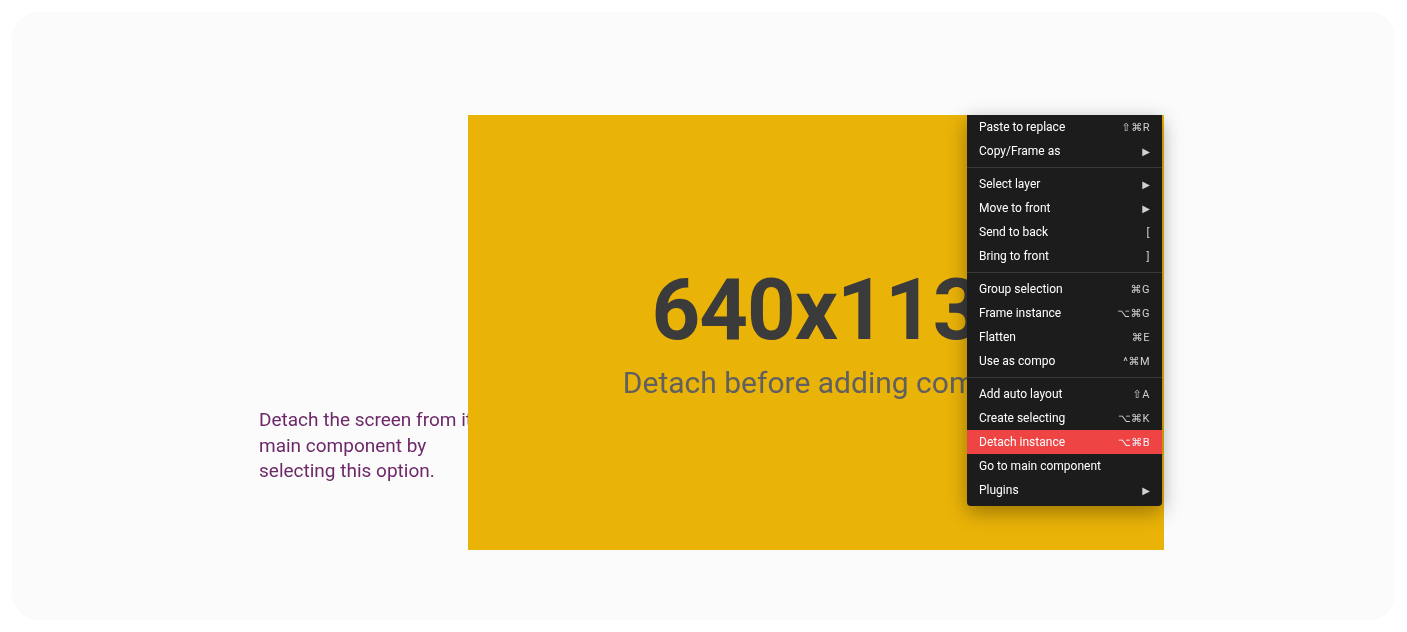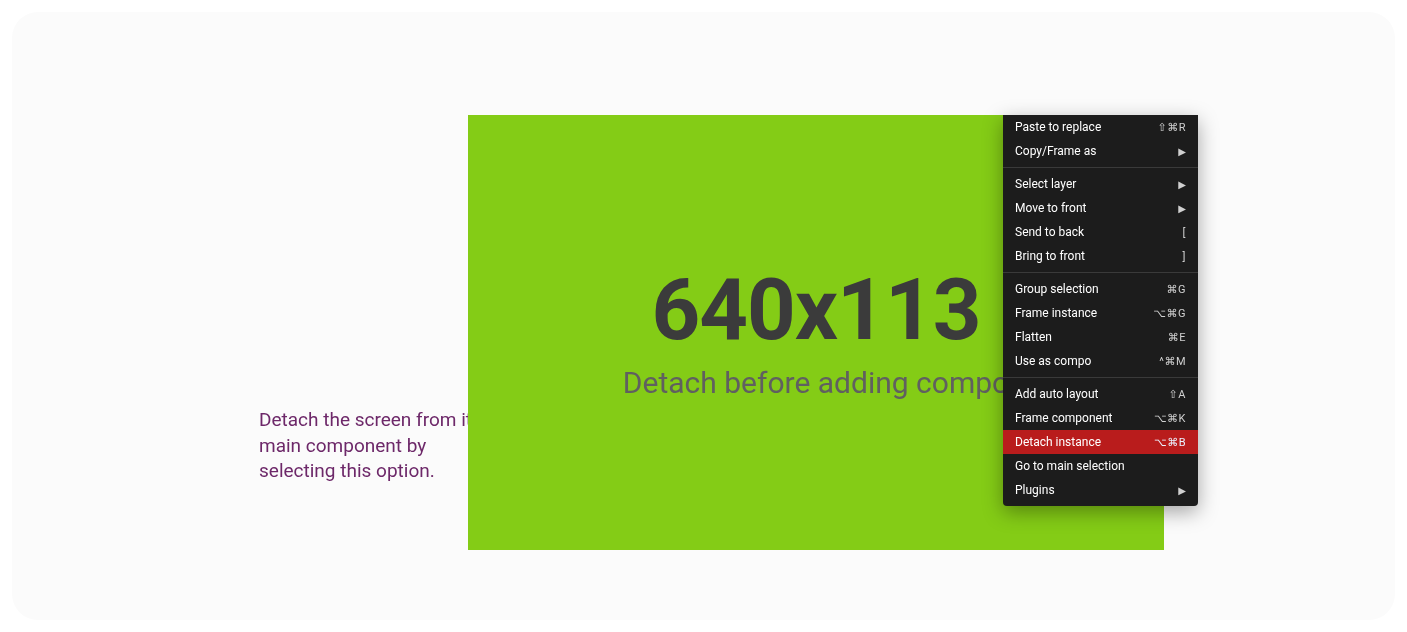--- a/index.html
+++ b/index.html
@@ -12,37 +12,37 @@
   .annotation{position:absolute;left:247px;top:395px;width:240px;
               font-size:19px;line-height:1.35;color:#6d2869;}
 
   
   .ann-line{position:absolute;left:492px;top:470px;width:460px;height:0;
             border-top:1.5px solid #8a3a85;}
   .ann-dot{position:absolute;left:944px;top:463px;width:15px;height:15px;border-radius:50%;
            background:radial-gradient(circle,#8a3a85 0 30%,rgba(138,58,133,.35) 31% 70%,rgba(138,58,133,0) 71%);}
 
   
-  .artboard{position:absolute;left:456px;top:103px;width:696px;height:435px;background:#84cc16;}
+  .artboard{position:absolute;left:456px;top:103px;width:696px;height:435px;background:#eab308;}
   .dim{position:absolute;left:0;width:100%;text-align:center;top:145px;
        font-weight:700;font-size:85px;letter-spacing:-1px;color:#3b3b3b;}
   .subtitle{position:absolute;left:0;width:100%;text-align:center;top:250px;
             font-size:30px;color:#606060;}
 
   
-  .menu{position:absolute;left:991px;top:103px;width:195px;background:#1c1c1c;color:#fff;
+  .menu{position:absolute;left:955px;top:103px;width:195px;background:#1c1c1c;color:#fff;
         font-size:12px;border-radius:0 0 4px 4px;padding-bottom:4px;
         box-shadow:0 6px 20px rgba(0,0,0,.35);}
   .sep{height:1px;background:#3a3a3a;margin:4px 0;}
   .mi{display:flex;align-items:center;justify-content:space-between;height:24px;
       padding:0 12px;cursor:default;white-space:nowrap;}
   .mi .lbl{flex:1;}
   .mi .sc{font-size:11px;color:#d0d0d0;letter-spacing:.5px;text-align:right;}
   .mi .arw{font-size:10px;color:#d0d0d0;}
-  .mi.highlight{background:#b91c1c;}
+  .mi.highlight{background:#ef4444;}
   .mi.highlight .sc{color:#eaf3ff;}
 </style>
 </head>
 <body>
 
 <div class="page">
 
   <div class="annotation">Detach the screen from its main component by selecting this option.</div>
   <div class="ann-line"></div>
   <div class="ann-dot"></div>
@@ -94,29 +94,29 @@
       <div class="mi">
         <span class="lbl">Use as compo</span>
         <span class="sc">^⌘M</span>
       </div>
       <div class="sep"></div>
       <div class="mi">
         <span class="lbl">Add auto layout</span>
         <span class="sc">⇧A</span>
       </div>
       <div class="mi">
-        <span class="lbl">Frame component</span>
+        <span class="lbl">Create selecting</span>
         <span class="sc">⌥⌘K</span>
       </div>
       <div class="mi highlight">
         <span class="lbl">Detach instance</span>
         <span class="sc">⌥⌘B</span>
       </div>
       <div class="mi">
-        <span class="lbl">Go to main selection</span>
+        <span class="lbl">Go to main component</span>
       </div>
       <div class="mi">
         <span class="lbl">Plugins</span>
         <span class="arw">▶</span>
       </div>
     </div>
 
 </div>
 
 </body></html>

